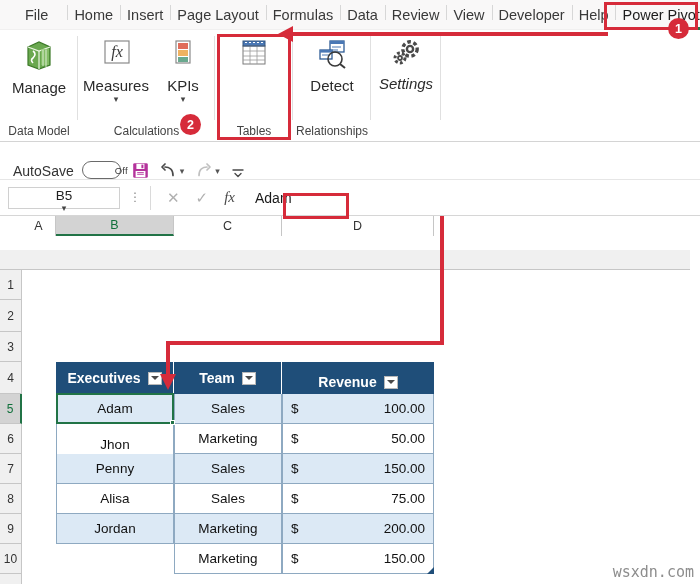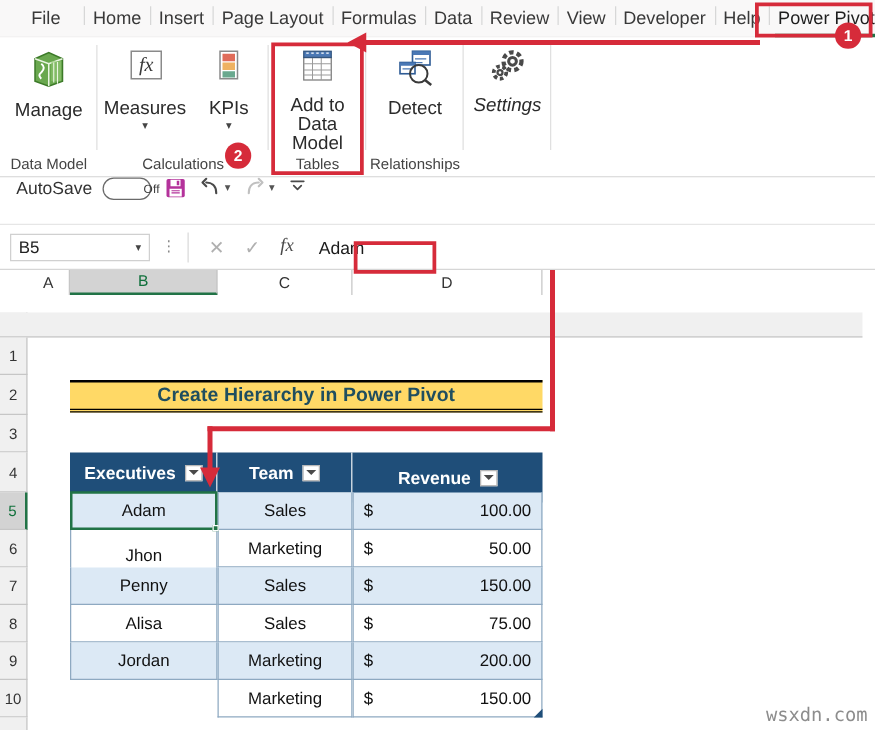--- a/index.html
+++ b/index.html
@@ -61,21 +61,21 @@
     font-size: 15px; color: #2b2b2b; text-align: center; line-height: 15px;
     white-space: nowrap;
   }
   .rbtn .rlabel.two { white-space: normal; width: 76px; }
   .chev { font-size: 9px; color: #444; line-height: 10px; margin-top: 1px; }
 
   
   .qat {
     position: absolute; left: 0; top: 142px; width: 700px; height: 38px;
     background: #ffffff; border-bottom: 1px solid #e6e6e6;
-    display: flex; align-items: flex-start;
+    display: flex; align-items: flex-end;
   }
   .qat-autosave { font-size: 14px; color: #333; margin-left: 13px; }
   .toggle {
     width: 39px; height: 18px; border-radius: 10px;
     border: 1.4px solid #6a6a6a; background: #fff;
     display: inline-flex; align-items: center; margin-left: 8px;
     position: relative;
     gap: 25px;
   }
   .toggle .knob {
@@ -89,21 +89,21 @@
   
   .fbar {
     position: absolute; left: 0; top: 180px; width: 700px; height: 36px;
     background: #fff; display: flex; align-items: center;
     border-bottom: 1px solid #d6d6d6;
   }
   .namebox {
     margin-left: 8px; width: 112px; height: 22px;
     border: 1px solid #d0d0d0; background: #fff;
     display: flex; align-items: center; justify-content: space-between;
-    padding: 0 6px; font-size: 13.5px; color: #222;
+    padding: 0 6px; font-size: 13.5px; color: #222; flex-direction: column;
   }
   .namebox .nchev { font-size: 9px; color: #444; }
   .grip { margin-left: 9px; color: #8a8a8a; font-size: 12px; letter-spacing:0; line-height:9px;}
   .fbar-sep { width: 1px; height: 24px; background: #dadada; margin-left: 9px; }
   .fb-ico { margin-left: 16px; font-size: 15px; color: #b0b0b0; }
   .fb-fx { margin-left: 16px; font-size: 15px; color: #4a4a4a; font-family: "Liberation Serif", serif; font-style: italic; }
   .fb-input {
     margin-left: 14px; flex: 1; font-size: 14px; color: #1a1a1a;
     padding-left: 6px; height: 22px; display: flex; align-items: center;
   }
@@ -286,21 +286,20 @@
       <div class="rbtn">
         <span class="ricon">
           <svg width="32" height="30" viewBox="0 0 32 30">
             <rect x="5" y="3" width="22" height="5" fill="#4a78b5"></rect>
             <rect x="5" y="8" width="22" height="18" fill="#fff" stroke="#7b7b7b" stroke-width="1"></rect>
             <path d="M12 8 L12 26 M19 8 L19 26 M5 13 L27 13 M5 18 L27 18 M5 22 L27 22" stroke="#9b9b9b" stroke-width=".8"></path>
             <rect x="5" y="3" width="22" height="5" fill="none" stroke="#32557f" stroke-width="1"></rect>
             <path d="M7 4.5 h2 M11 4.5 h2 M15 4.5 h2 M19 4.5 h2 M23 4.5 h2" stroke="#fff" stroke-width="1"></path>
           </svg>
         </span>
-        <span class="rlabel two">Add to Data Model</span>
       </div>
       <div class="glabel">Tables</div>
       <div class="gsep"></div>
     </div>
 
     <div class="rgroup" style="left:293px; width:78px;">
       <div class="rbtn">
         <span class="ricon">
           <svg width="34" height="32" viewBox="0 0 34 32">
             <rect x="15" y="3" width="14" height="11" fill="#fff" stroke="#2f5c96" stroke-width="1.3"></rect>
@@ -430,23 +429,20 @@
         <span>8</span>
       </div>
     <div class="rowhdr" style="top:298px; height:30px;">
         <span>9</span>
       </div>
     <div class="rowhdr" style="top:328px; height:30px;">
         <span>10</span>
       </div>
     <div class="rowhdr" style="top:358px; height:10px; border-bottom:none;"></div>
 
-    <div class="banner" style="left:56px; top:88px; width:378px; height:26px;">
-      <span>Create Hierarchy in Power Pivot</span>
-    </div>
 
     <div class="thead" style="left:56px;  top:146px; width:118px; height:32px;">
       <span>Executives</span>
       <span class="filtbtn"></span>
     </div>
     <div class="thead" style="left:174px; top:146px; width:108px; height:32px;">
       <span>Team</span>
       <span class="filtbtn"></span>
     </div>
     <div class="thead" style="left:282px; top:146px; width:152px; height:40px; border-right:none;">

